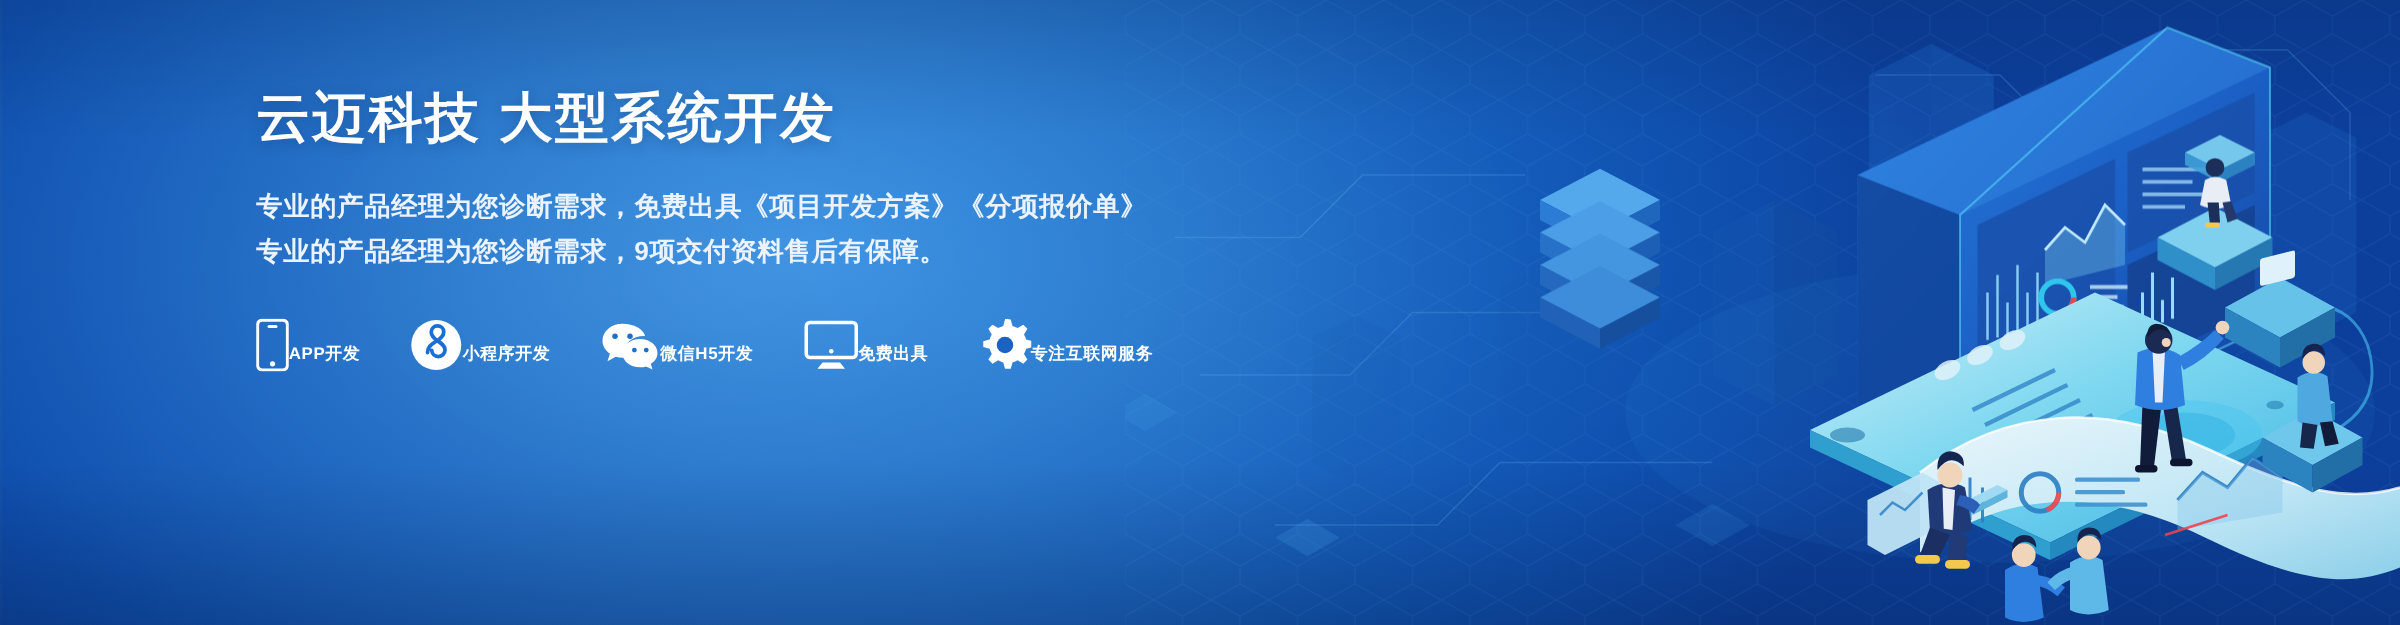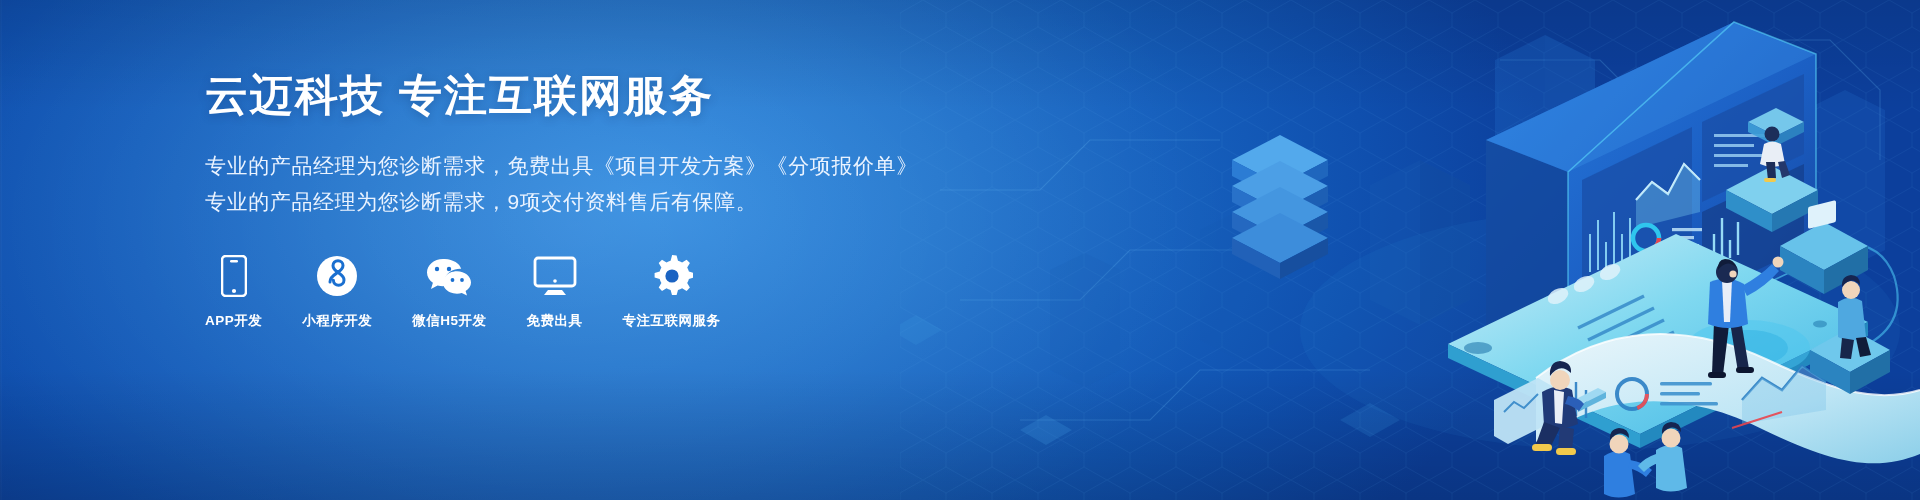--- a/index.html
+++ b/index.html
@@ -30,24 +30,24 @@
 
   
   .content{position:absolute;left:205px;top:70px;width:700px;z-index:6;}
   .headline{
     color:#ffffff;font-size:43px;font-weight:bold;letter-spacing:2px;
     line-height:1.2;margin:0 0 26px 0;white-space:nowrap;
     text-shadow:0 2px 10px rgba(0,30,80,.25);
   }
   .sub-line{
     color:#eaf3ff;font-size:21px;line-height:36px;letter-spacing:.6px;
-    white-space:nowrap;font-weight:400;
+    white-space:nowrap;font-weight:700;
   }
   .services{display:flex;align-items:flex-start;margin-top:34px;}
-  .service{display:flex;flex-direction:column;align-items:center;margin-right:40px;}
+  .service{display:flex;flex-direction:row;align-items:center;margin-right:40px;}
   .service .ico{height:44px;display:flex;align-items:center;justify-content:center;margin-bottom:14px;}
   .service .lbl{color:#ffffff;font-size:13.5px;font-weight:bold;letter-spacing:.5px;white-space:nowrap;}
   svg{display:block;}
 
   
   .art{position:absolute;right:0;top:0;width:1020px;height:500px;z-index:3;}
   .art svg{position:absolute;left:0;top:0;}
 </style>
 </head>
 <body>
@@ -343,21 +343,21 @@
 
       <g opacity=".5">
         <polygon points="120,430 146,415 172,430 146,445" fill="#3f9ae0" opacity=".5"></polygon>
         <polygon points="-10,330 16,315 42,330 16,345" fill="#3f9ae0" opacity=".4"></polygon>
         <polygon points="440,420 470,403 500,420 470,437" fill="#3f9ae0" opacity=".35"></polygon>
       </g>
     </svg>
   </div>
 
   <div class="content">
-    <h1 class="headline">云迈科技 专注互联网服务</h1>
+    <h1 class="headline">云迈科技 大型系统开发</h1>
     <div class="sub-line">专业的产品经理为您诊断需求，免费出具《项目开发方案》《分项报价单》</div>
     <div class="sub-line">专业的产品经理为您诊断需求，9项交付资料售后有保障。</div>
 
     <div class="services">
 
       <div class="service">
         <span class="ico">
           <svg width="26" height="42" viewBox="0 0 26 42">
             <rect x="1" y="1" width="24" height="40" rx="4" fill="none" stroke="#ffffff" stroke-width="2.6"></rect>
             <rect x="9" y="5" width="8" height="2.4" rx="1.2" fill="#ffffff"></rect>

